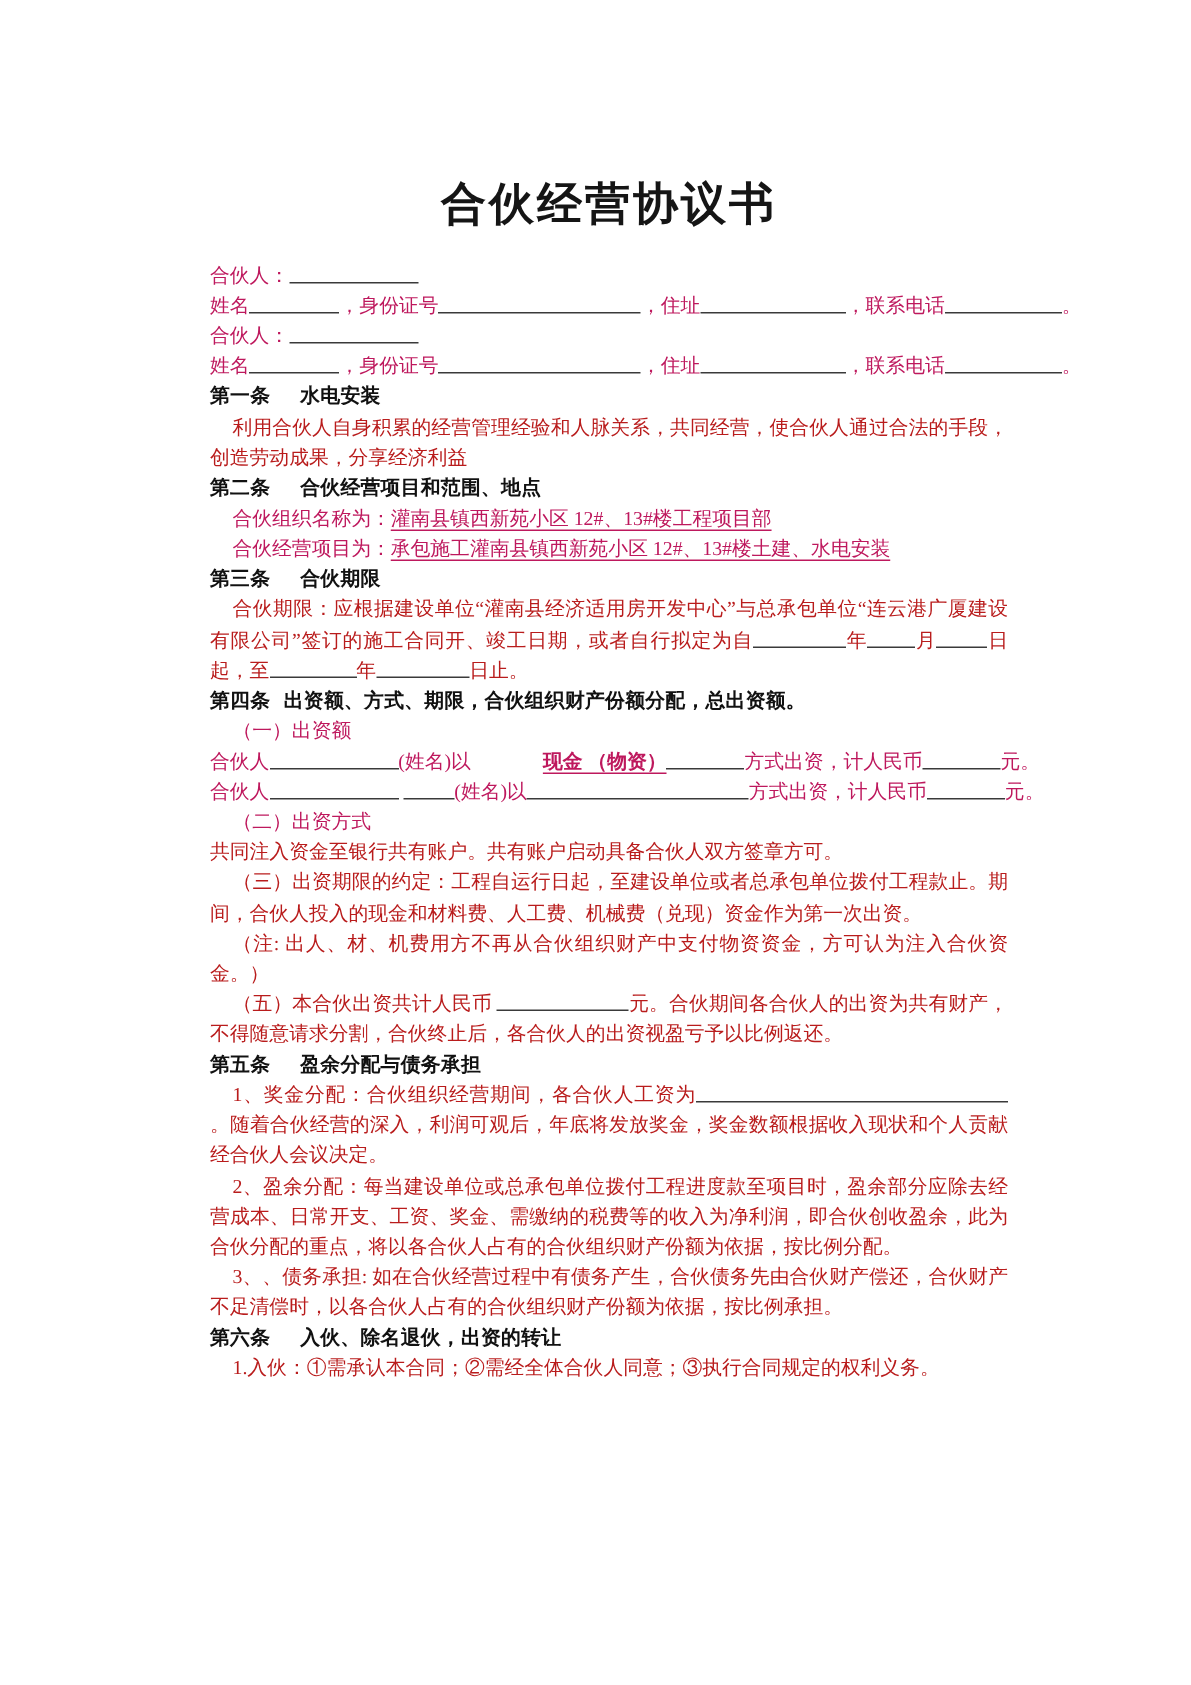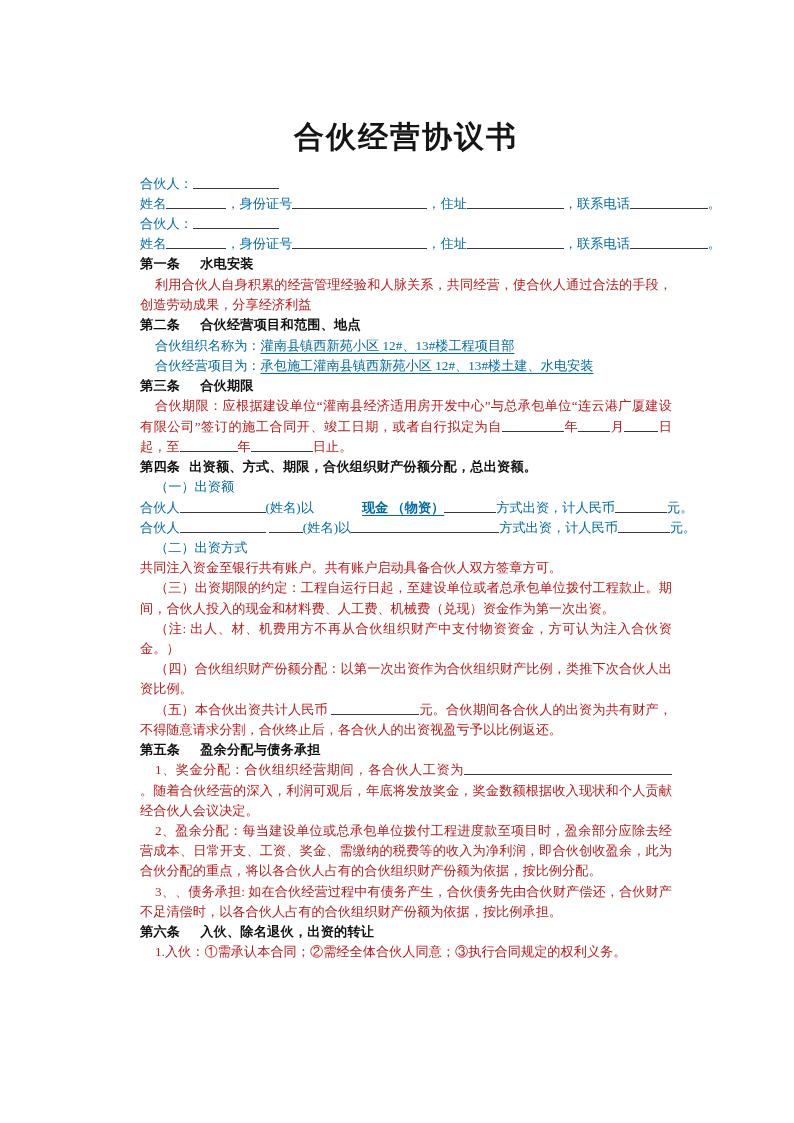--- a/index.html
+++ b/index.html
@@ -32,21 +32,21 @@
     letter-spacing: 2px;
     line-height: 1.25;
     margin: 0 0 18px 0;
     color: #151515;
     font-family: "Liberation Serif", "DejaVu Serif", serif;
   }
   .line {
     font-size: 13.2px;
     line-height: 20.2px;
     margin: 0;
-    color: #0369a1;
+    color: #be185d;
     white-space: nowrap;
   }
   .para {
     font-size: 13.2px;
     line-height: 20.2px;
     margin: 0;
     color: #b91c1c;
     text-align: justify;
     text-justify: inter-ideograph;
   }
@@ -159,21 +159,20 @@
     <p class="line">
       <span>合伙人</span><span class="blank b-name2"></span><span>(姓名)以</span><span class="ul bold">现金 （物资）</span><span class="blank b-amt"></span><span>方式出资，计人民币</span><span class="blank b-amt"></span><span>元。</span>
     </p>
     <p class="line">
       <span>合伙人</span><span class="blank b-person"></span> <span class="blank b-name2b"></span><span>(姓名)以</span><span class="blank b-way2"></span><span>方式出资，计人民币</span><span class="blank b-amt"></span><span>元。</span>
     </p>
     <p class="line indent">（二）出资方式</p>
     <p class="para">共同注入资金至银行共有账户。共有账户启动具备合伙人双方签章方可。</p>
     <p class="para indent">（三）出资期限的约定：工程自运行日起，至建设单位或者总承包单位拨付工程款止。期间，合伙人投入的现金和材料费、人工费、机械费（兑现）资金作为第一次出资。</p>
     <p class="para indent">（注: 出人、材、机费用方不再从合伙组织财产中支付物资资金，方可认为注入合伙资金。）</p>
-    <p class="para indent">（四）合伙组织财产份额分配：以第一次出资作为合伙组织财产比例，类推下次合伙人出资比例。</p>
     <p class="para indent"><span>（五）本合伙出资共计人民币</span> <span class="blank b-total"></span><span>元。合伙期间各合伙人的出资为共有财产，不得随意请求分割，合伙终止后，各合伙人的出资视盈亏予以比例返还。</span></p>
 
     <p class="heading">
       <span>第五条</span><span class="gap"></span><span>盈余分配与债务承担</span>
     </p>
     <p class="para indent"><span>1、奖金分配：合伙组织经营期间，各合伙人工资为</span><span class="blank b-salary"></span><span>。随着合伙经营的深入，利润可观后，年底将发放奖金，奖金数额根据收入现状和个人贡献经合伙人会议决定。</span></p>
     <p class="para indent">2、盈余分配：每当建设单位或总承包单位拨付工程进度款至项目时，盈余部分应除去经营成本、日常开支、工资、奖金、需缴纳的税费等的收入为净利润，即合伙创收盈余，此为合伙分配的重点，将以各合伙人占有的合伙组织财产份额为依据，按比例分配。</p>
     <p class="para indent">3、、债务承担: 如在合伙经营过程中有债务产生，合伙债务先由合伙财产偿还，合伙财产不足清偿时，以各合伙人占有的合伙组织财产份额为依据，按比例承担。</p>
 
     <p class="heading">

